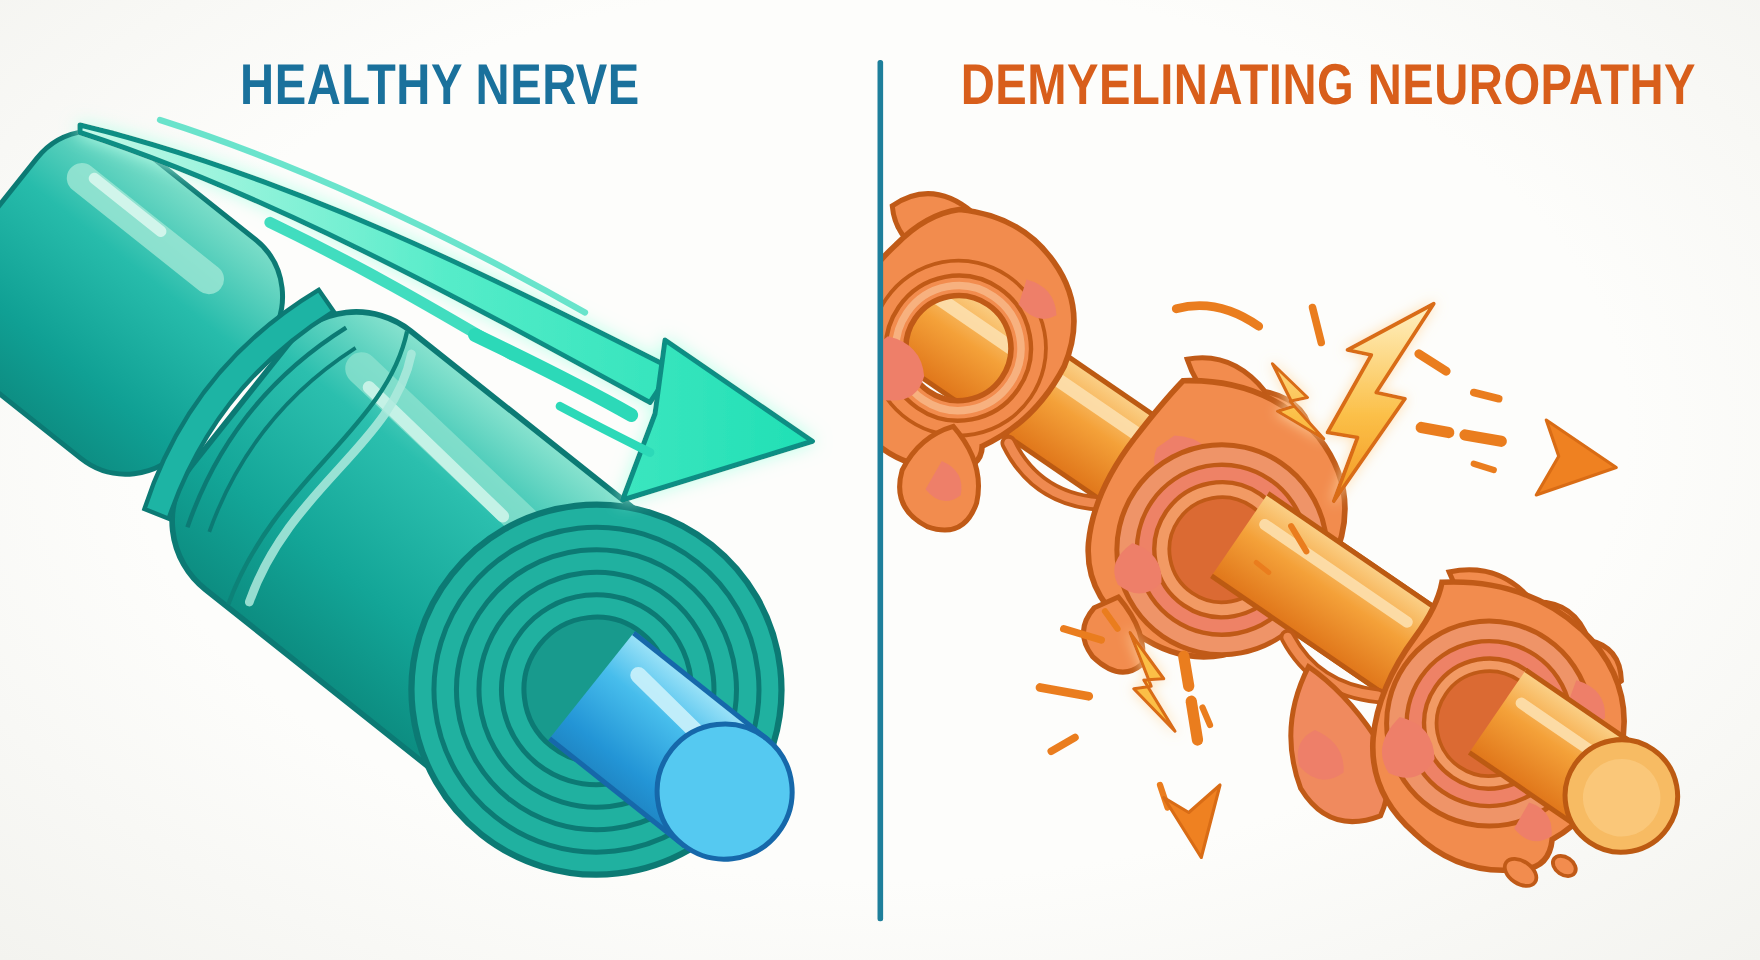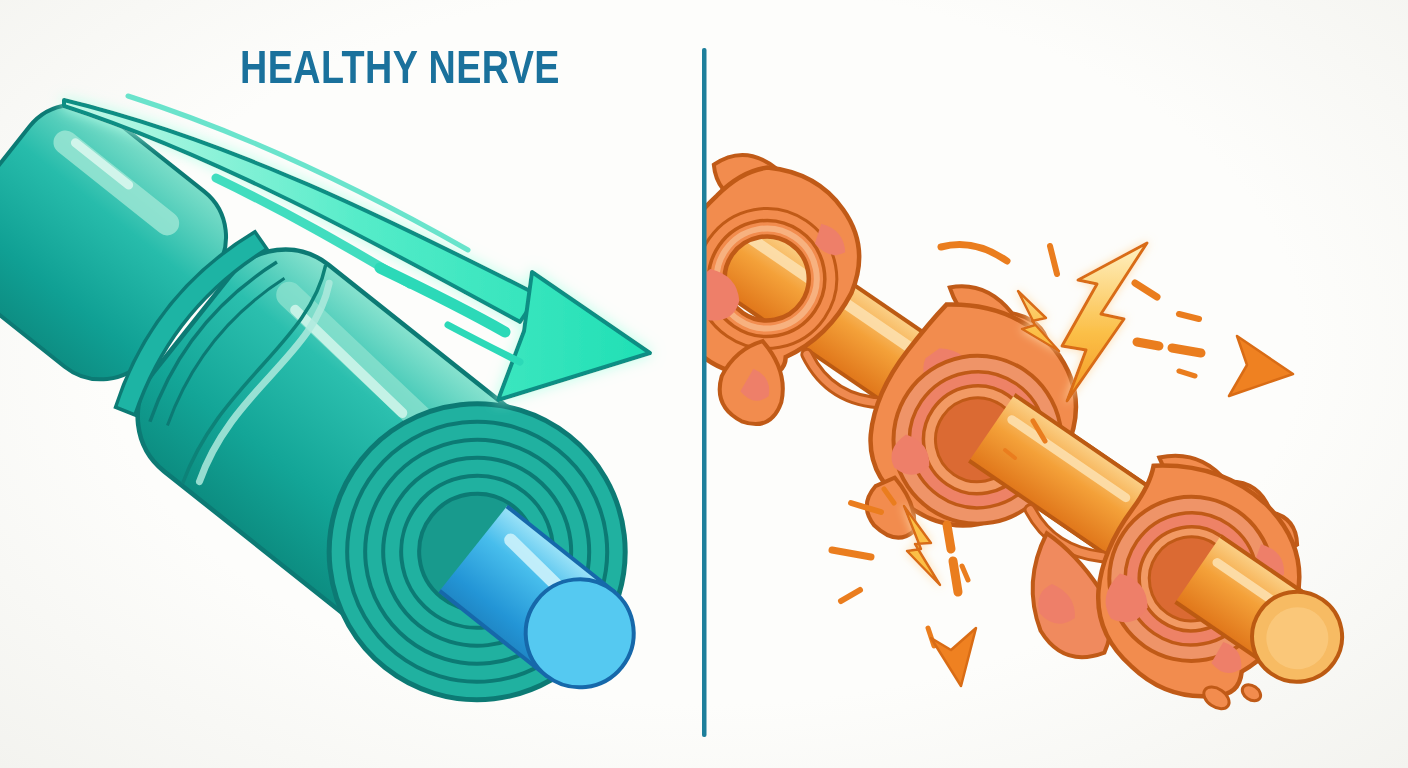--- a/index.html
+++ b/index.html
@@ -4,21 +4,21 @@
 <style>
   html,body{margin:0;padding:0;width:1408px;height:768px;overflow:hidden;
     font-family:"Liberation Sans",sans-serif;}
   body{background:#f6f6f3;}
   .stage{position:relative;width:1408px;height:768px;
     background:radial-gradient(ellipse at 50% 45%, #fdfdfb 60%, #f3f3ef 100%);}
   .stage svg{position:absolute;left:0;top:0;}
   .panel-title{position:absolute;top:40px;width:704px;text-align:center;
     font-size:46px;font-weight:700;letter-spacing:0.5px;white-space:nowrap;}
   .panel-title .tt{display:inline-block;transform:scaleX(0.82);}
-  .panel-title.left{left:0;color:#1a719c;padding-left:48px;}
+  .panel-title.left{left:0;color:#1a719c;}
   .panel-title.right{left:704px;color:#d85e1b;}
 </style>
 </head>
 <body>
 
 <div class="stage">
 
 <svg width="1408" height="768" viewBox="0 0 1408 768">
   <defs>
     <linearGradient id="gTealA" x1="0" y1="-115" x2="0" y2="115" gradientUnits="userSpaceOnUse">
@@ -226,14 +226,17 @@
       </g>
     </g>
   </g>
 
   <rect x="702" y="48" width="4.5" height="689" rx="2" fill="#1e7f9b"></rect>
 </svg>
 
 <div class="panel-title left">
   <span class="tt">HEALTHY NERVE</span>
 </div>
-
+<div class="panel-title right">
+  <span class="tt">DEMYELINATING NEUROPATHY</span>
 </div>
 
+</div>
+
 </body></html>

